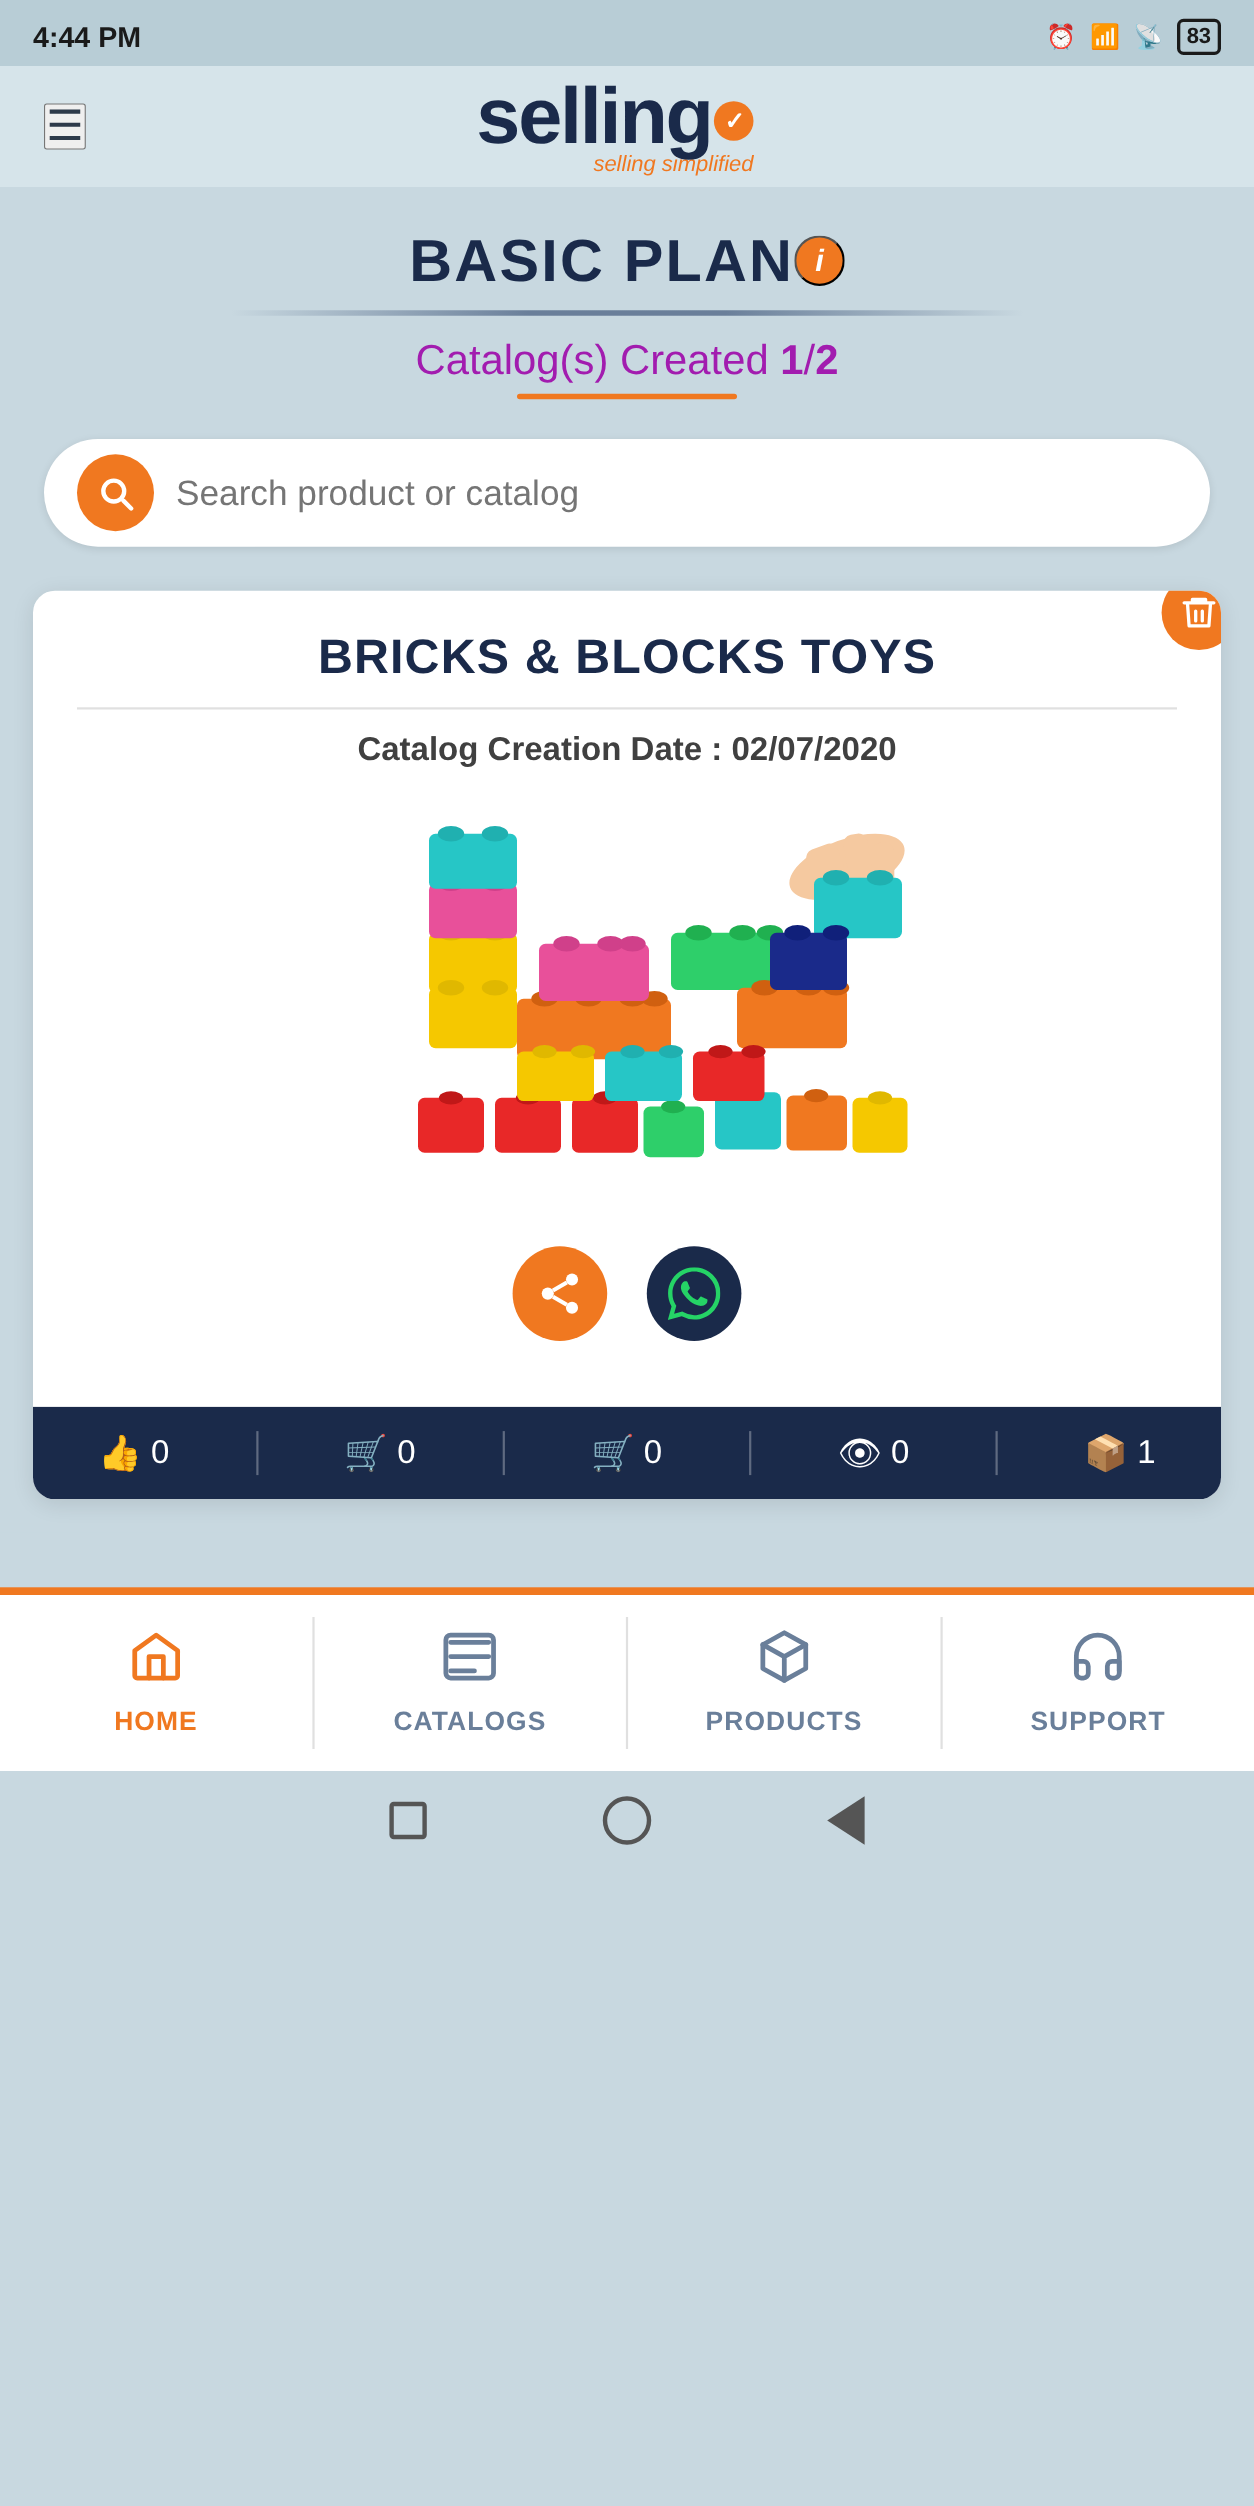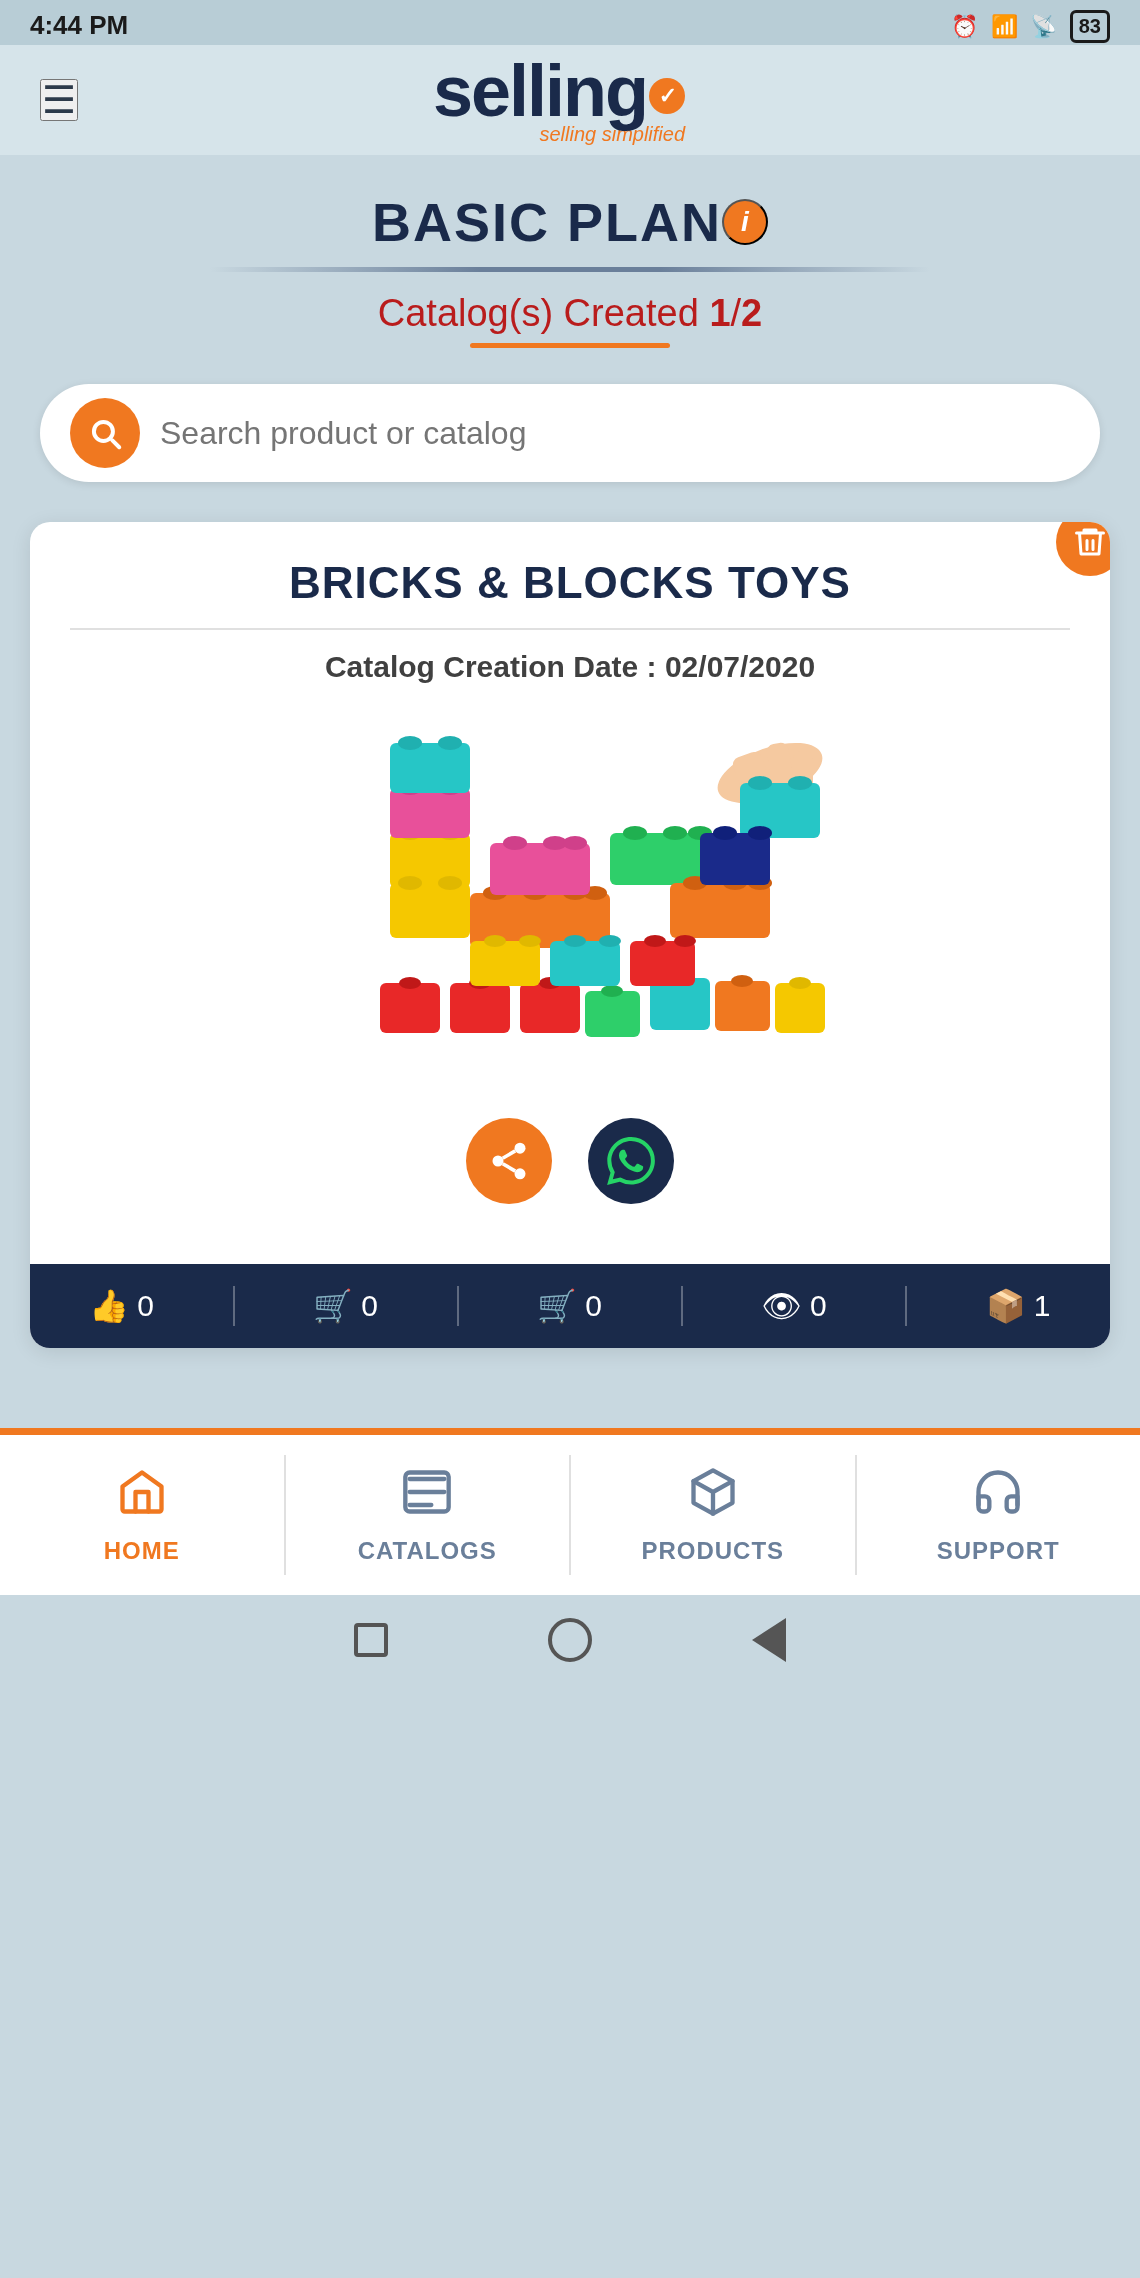--- a/index.html
+++ b/index.html
@@ -11,23 +11,23 @@
       background: #c8d8e0;
       position: relative;
       overflow-x: hidden;
     }
 
     
     .status-bar {
       background: #b8cdd6;
       display: flex;
       justify-content: space-between;
-      align-items: flex-start;
+      align-items: flex-end;
       padding: 10px 30px;
-      height: 45px;
+      height: 60px;
     }
     .status-time {
       font-size: 26px;
       font-weight: bold;
       color: #1a1a1a;
     }
     .status-icons {
       display: flex;
       align-items: center;
       gap: 12px;
@@ -133,21 +133,21 @@
       cursor: pointer;
     }
     .plan-divider {
       height: 5px;
       background: linear-gradient(to right, #c8d8e0 10%, #6a7f9a 40%, #6a7f9a 60%, #c8d8e0 90%);
       margin: 0 80px 20px 80px;
       border-radius: 2px;
     }
     .catalog-count-row {
       font-size: 38px;
-      color: #b91c1c;
+      color: #a21caf;
       margin-bottom: 8px;
     }
     .catalog-count-row .bold-num {
       font-weight: 900;
     }
     .orange-underline {
       height: 5px;
       background: #f07820;
       width: 200px;
       margin: 0 auto 36px auto;

